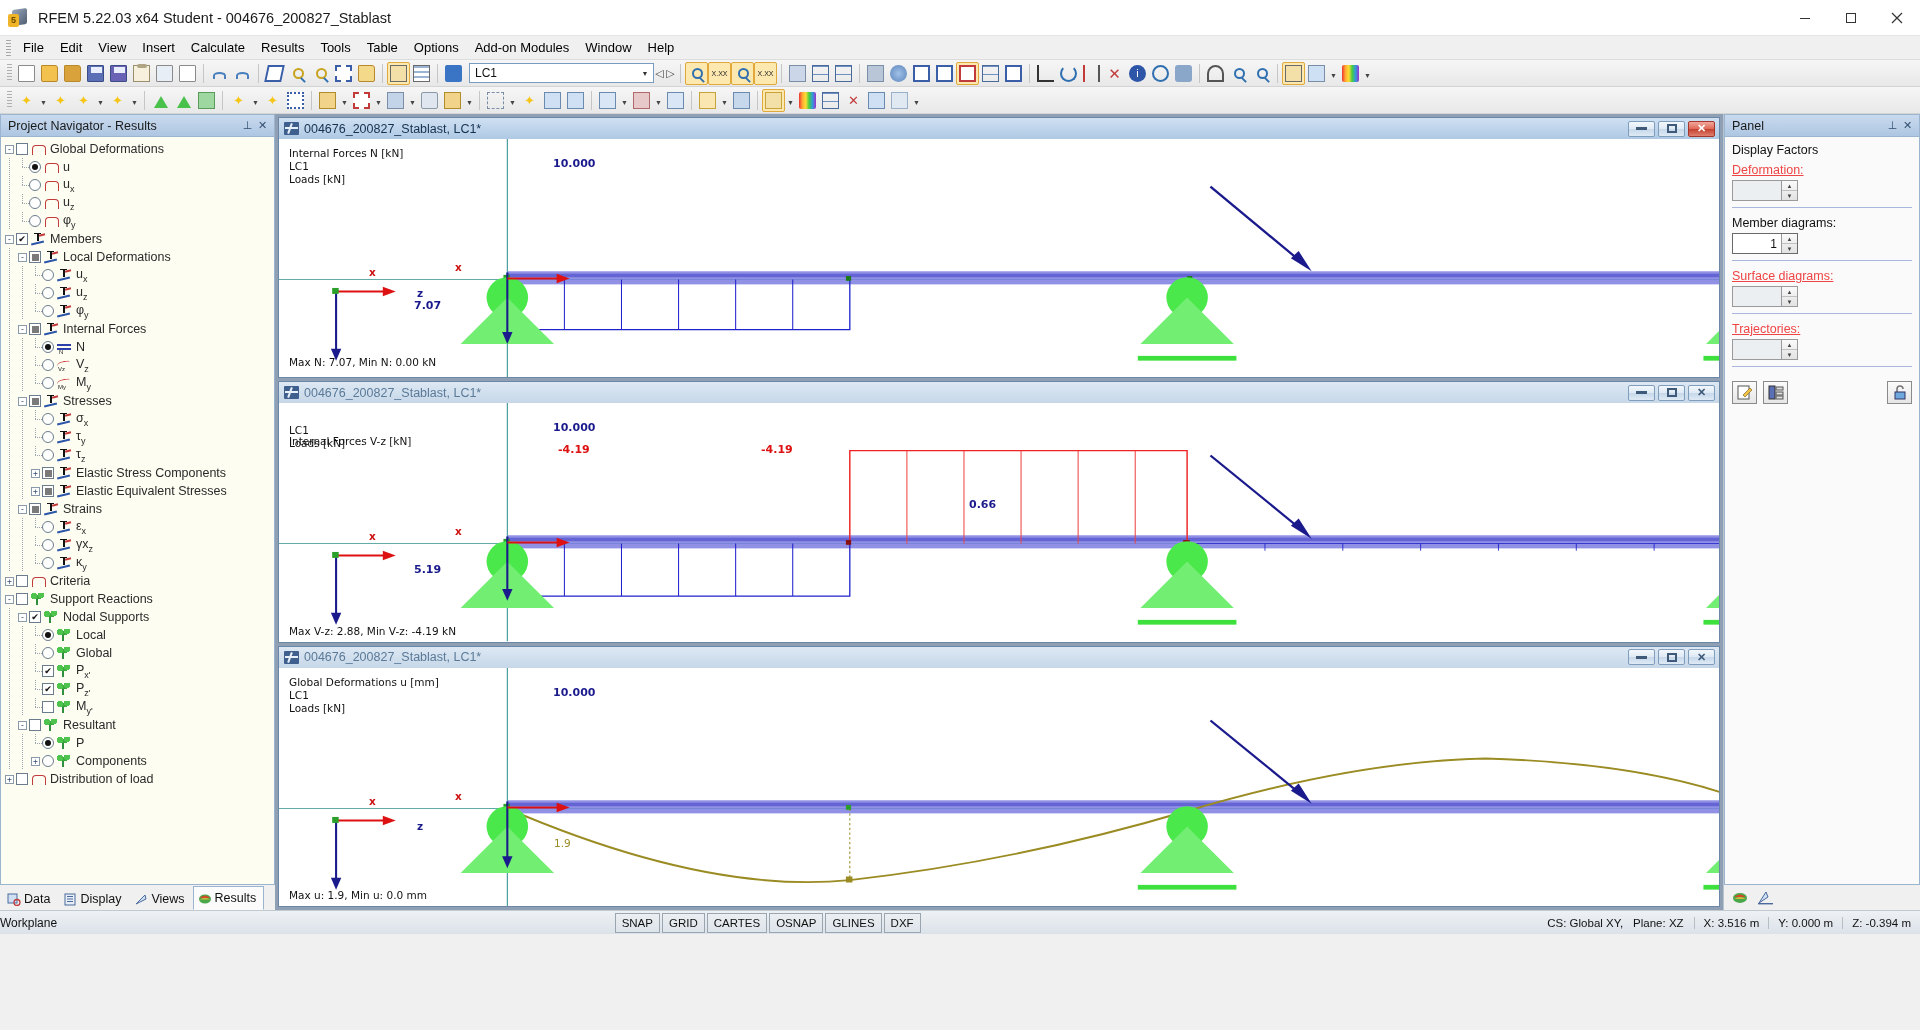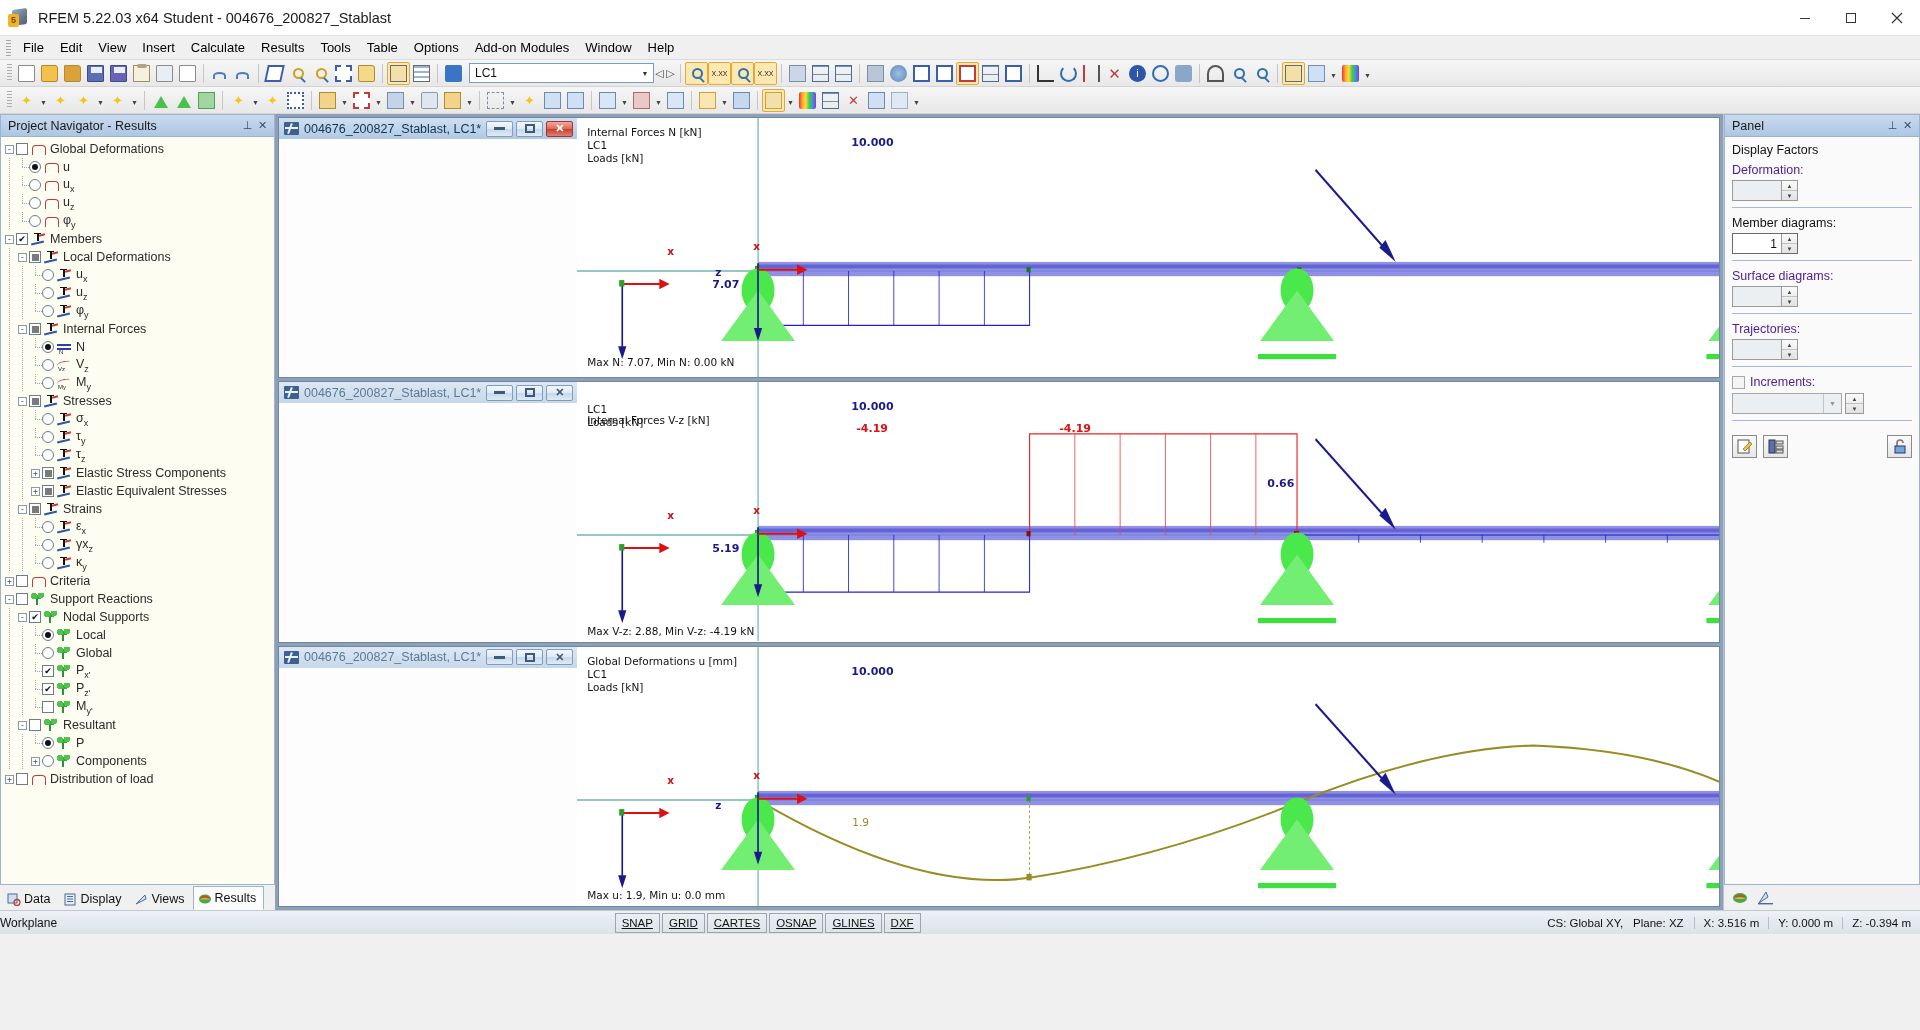--- a/index.html
+++ b/index.html
@@ -295,21 +295,21 @@
     background: #8fa0b5;
     padding: 3px;
     display: flex; flex-direction: column;
     gap: 3px;
     overflow: hidden;
   }
   .mdiwin {
     flex: 1;
     background: #fdfdfd;
     border: 1px solid #6d87a6;
-    display: flex; flex-direction: row;
+    display: flex; flex-direction: column;
     min-height: 0;
   }
   .mdi-title {
     height: 21px;
     background: linear-gradient(to bottom,#cfe0f2,#afc9e4);
     display: flex; align-items: center;
     padding-left: 5px;
     gap: 5px;
     flex: 0 0 auto;
   }
@@ -410,21 +410,21 @@
   .spin .sb {
     width: 16px; border-left: 1px solid #9a9a9a;
     background: linear-gradient(to bottom,#fafafa,#e2e2e2);
     display: flex; flex-direction: column;
   }
   .spin .sb span {
     flex: 1; display: flex; align-items: center; justify-content: center;
     font-size: 6px; color: #444;
   }
   .spin .sb span:first-child { border-bottom: 1px solid #c0c0c0; }
-  .pgroup.disabled .plab { color: #4c1d95; }
+  .pgroup.disabled .plab { color: #ef4444; text-decoration: underline; }
   .inc-row { display: flex; align-items: center; gap: 5px; margin-bottom: 4px; }
   .inc-cb { width: 13px; height: 13px; border: 1px solid #a8a8a8; background: #f4f4f4; }
   .combo-dis {
     display: flex; width: 110px; height: 21px;
     border: 1px solid #a8a8a8; background: #eceff1;
   }
   .combo-dis .cv { flex:1; }
   .combo-dis .cd { width: 18px; border-left:1px solid #c4c4c4; display:flex;align-items:center;justify-content:center;font-size:7px;color:#999;}
   .pbtns { display: flex; align-items: center; gap: 6px; margin-top: 14px; }
   .pbtn {
@@ -452,21 +452,20 @@
     font-size: 12px; color: #111;
   }
   #statusbar .sb-left { flex: 1; }
   .sb-cell {
     border: 1px solid #9aa5b0;
     padding: 1px 6px;
     margin-right: 2px;
     font-size: 11.5px;
     line-height: 16px;
     background: transparent;
-    text-decoration: underline;
   }
   .sb-plain { padding: 0 10px; font-size: 11.5px; }
   .sb-coord { padding: 0 9px; font-size: 11.5px; border-left: 1px solid #b6bec6; }
 
   svg { display: block; }
 </style>
 </head>
 <body>
 
 <div id="titlebar">
@@ -1462,38 +1461,20 @@
         <div class="plab">Trajectories:</div>
         <div class="spin">
           <div class="sv"></div>
           <div class="sb">
               <span>▲</span>
               <span>▼</span>
             </div>
         </div>
       </div>
 
-      <div class="pgroup disabled">
-        <div class="inc-row">
-          <span class="inc-cb"></span>
-          <span class="plab" style="margin:0">Increments:</span>
-        </div>
-        <div style="display:flex; gap:3px;">
-          <div class="combo-dis">
-            <div class="cv"></div>
-            <div class="cd">▼</div>
-          </div>
-          <div class="spin" style="width:19px">
-            <div class="sb" style="width:19px;border-left:none">
-                <span>▲</span>
-                <span>▼</span>
-              </div>
-          </div>
-        </div>
-      </div>
 
       <div class="pbtns">
         <div class="pbtn">
           <svg width="16" height="15" viewBox="0 0 16 15">
               <rect x="1" y="1" width="11" height="13" fill="#fff" stroke="#555"></rect>
               <path d="M6 10 L13 3 L15 5 L8 12 Z" fill="#f0c24a" stroke="#8a6a1a" stroke-width=".7"></path>
             </svg>
         </div>
         <div class="pbtn">
           <svg width="16" height="15" viewBox="0 0 16 15">

